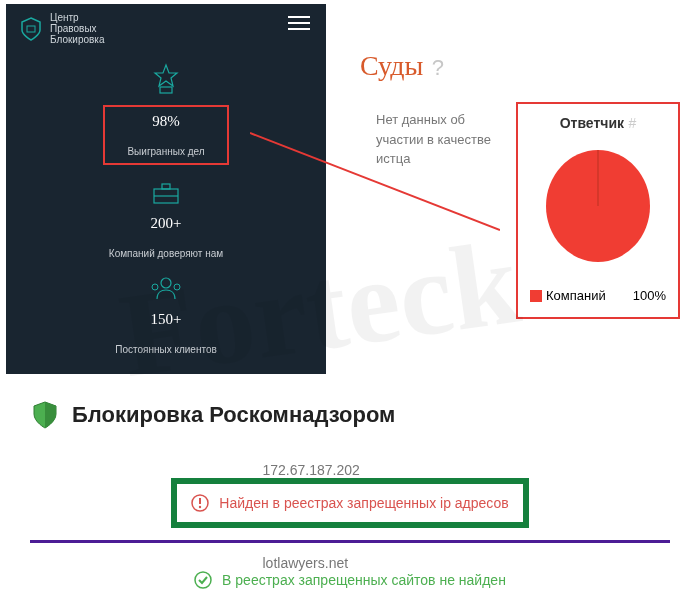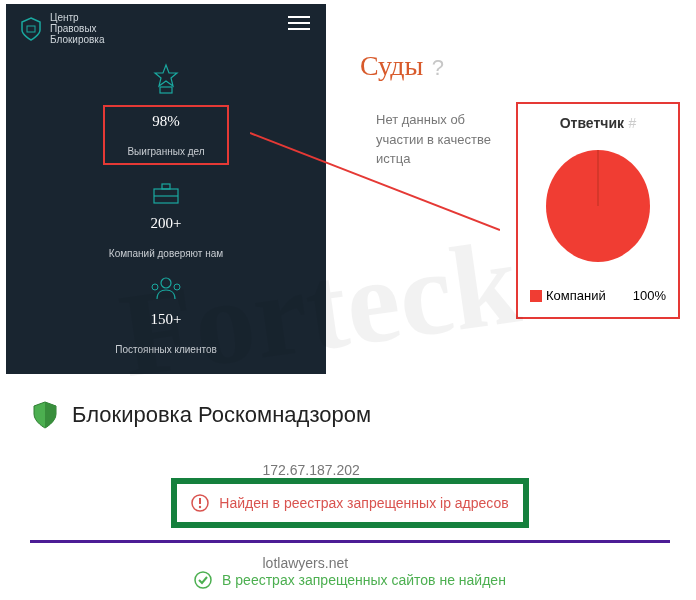--- a/index.html
+++ b/index.html
@@ -127,21 +127,21 @@
     width: 640px;
   }
   .block-header {
     display: flex;
     align-items: center;
     gap: 12px;
     margin-bottom: 20px;
   }
   .block-title {
     font-size: 22px;
-    font-weight: normal;
+    font-weight: bold;
     color: #222;
   }
   .block-row {
     display: flex;
     align-items: center;
     padding: 12px 0;
     flex-direction: column;
   }
   .block-row + .block-row { border-top: 3px solid #4c1d95; }
   .block-key {

